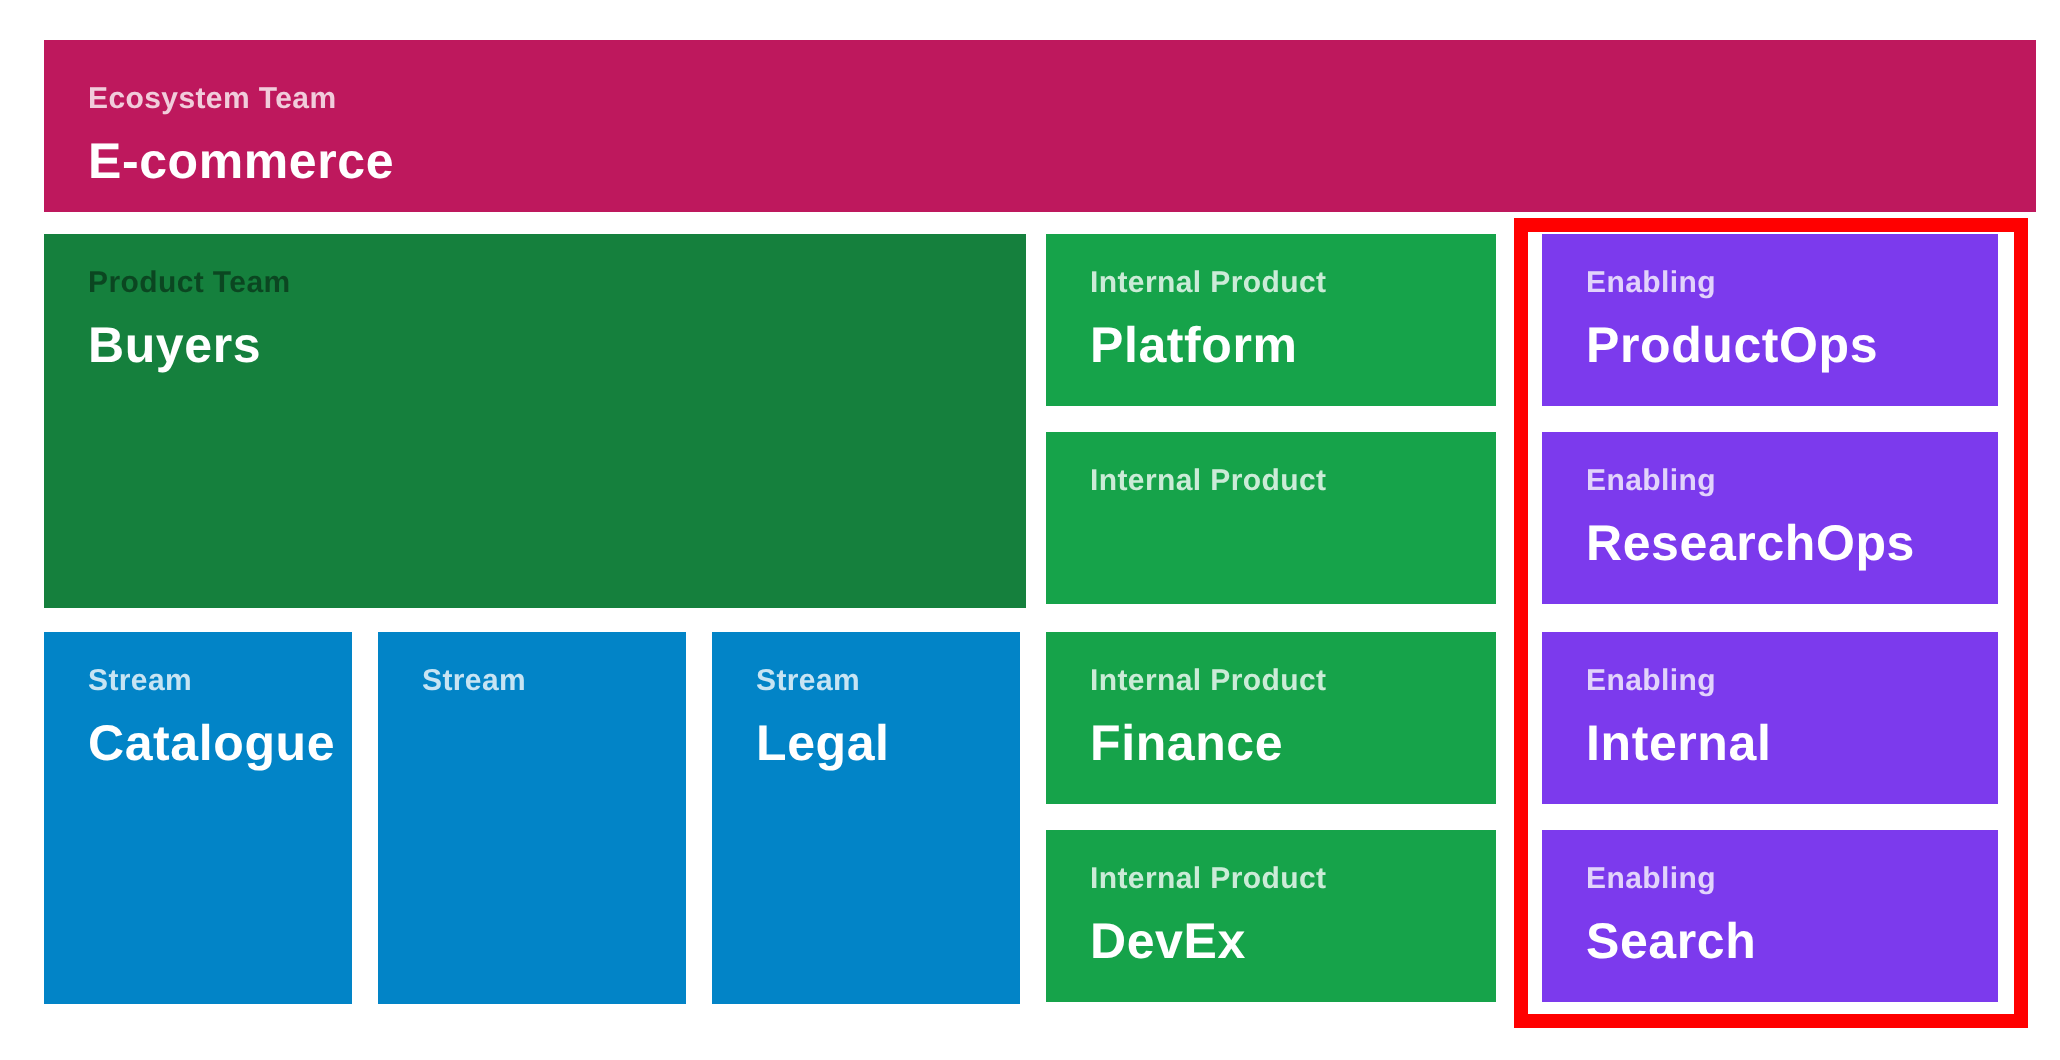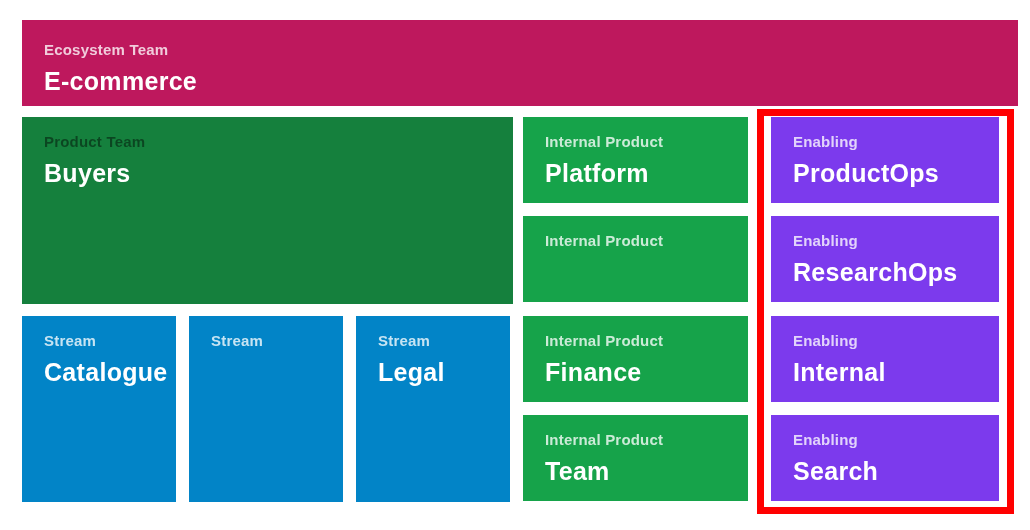--- a/index.html
+++ b/index.html
@@ -59,21 +59,21 @@
   </div>
   <div class="box" style="left: 523px; top: 216px; width: 225px; height: 86px; background-color: rgb(22, 163, 74);">
     <div class="type">Internal Product</div>
   </div>
   <div class="box" style="left: 523px; top: 316px; width: 225px; height: 86px; background-color: rgb(22, 163, 74);">
     <div class="type">Internal Product</div>
     <div class="name">Finance</div>
   </div>
   <div class="box" style="left: 523px; top: 415px; width: 225px; height: 86px; background-color: rgb(22, 163, 74);">
     <div class="type">Internal Product</div>
-    <div class="name">Team</div>
+    <div class="name">DevEx</div>
   </div>
 
   <div class="box" style="left: 771px; top: 117px; width: 228px; height: 86px; background-color: rgb(124, 58, 237);">
     <div class="type">Enabling</div>
     <div class="name">ProductOps</div>
   </div>
   <div class="box" style="left: 771px; top: 216px; width: 228px; height: 86px; background-color: rgb(124, 58, 237);">
     <div class="type">Enabling</div>
     <div class="name">ResearchOps</div>
   </div>

